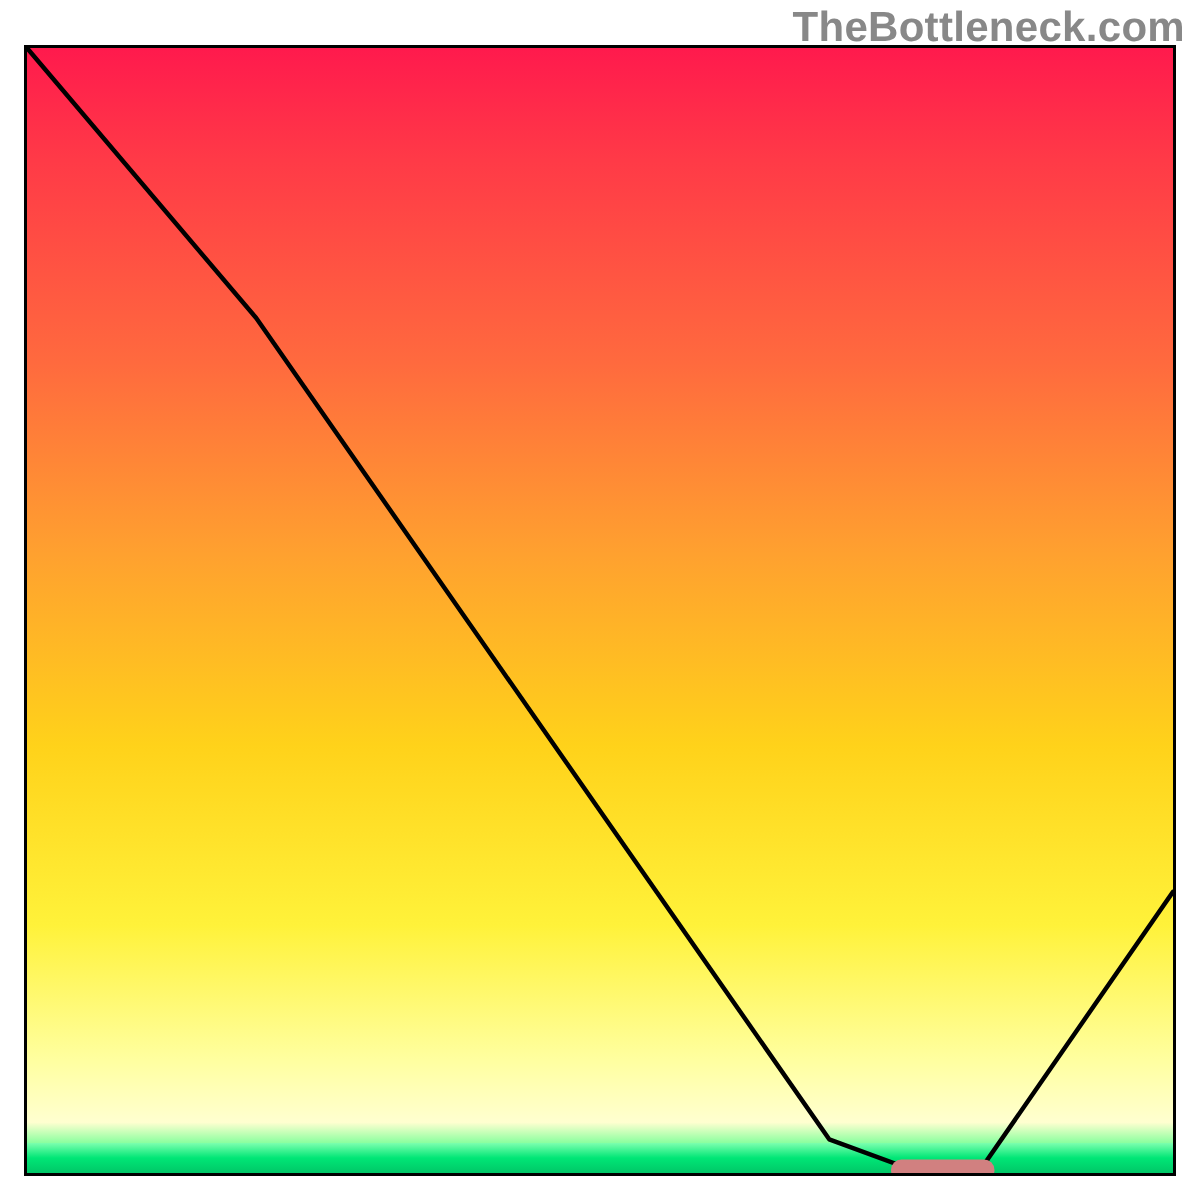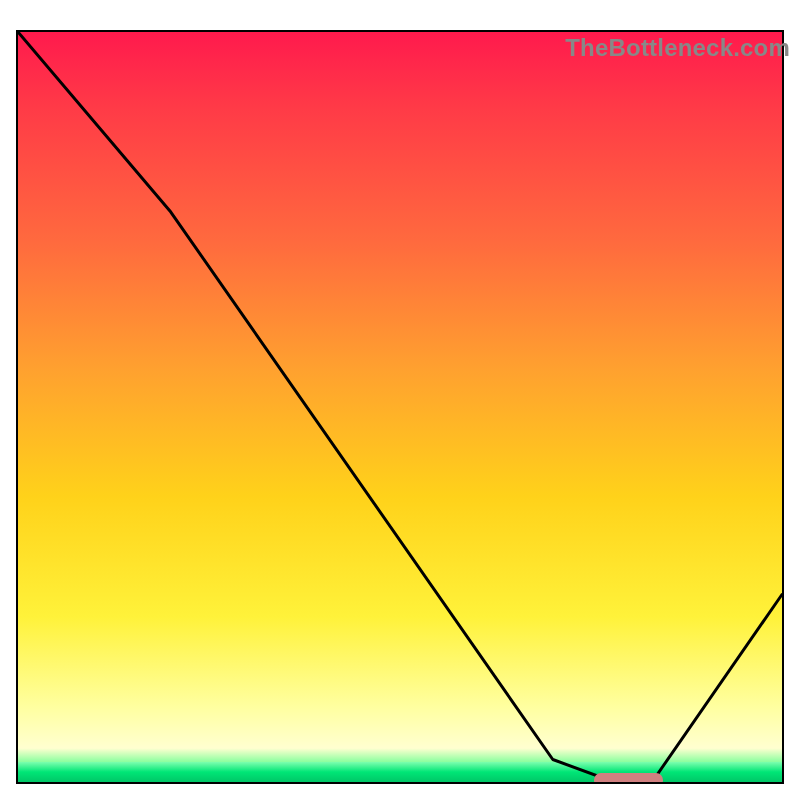--- a/index.html
+++ b/index.html
@@ -8,26 +8,25 @@
     position: relative;
     width: 800px;
     height: 800px;
     background: #fff;
   }
   .watermark {
     position: absolute;
     top: 2px;
     right: 10px;
     font-family: Arial, Helvetica, sans-serif;
-    font-size: 24px;
+    font-size: 28px;
     font-weight: 600;
     color: #888888;
     letter-spacing: 0.2px;
     z-index: 5;
-    margin-top: 32px;
   }
   .plot-area {
     position: absolute;
     left: 16px;
     top: 30px;
     width: 768px;
     height: 754px;
     border: 2px solid #000;
     overflow: hidden;
   }

